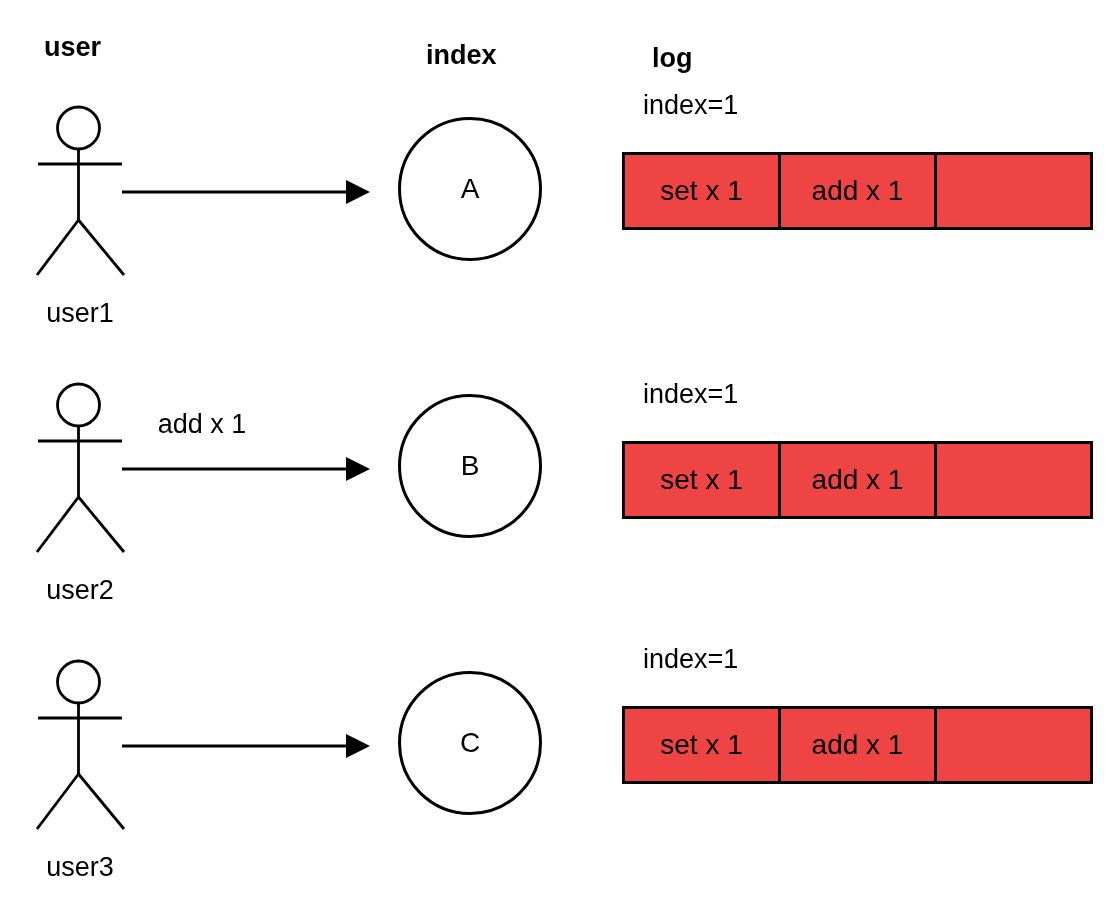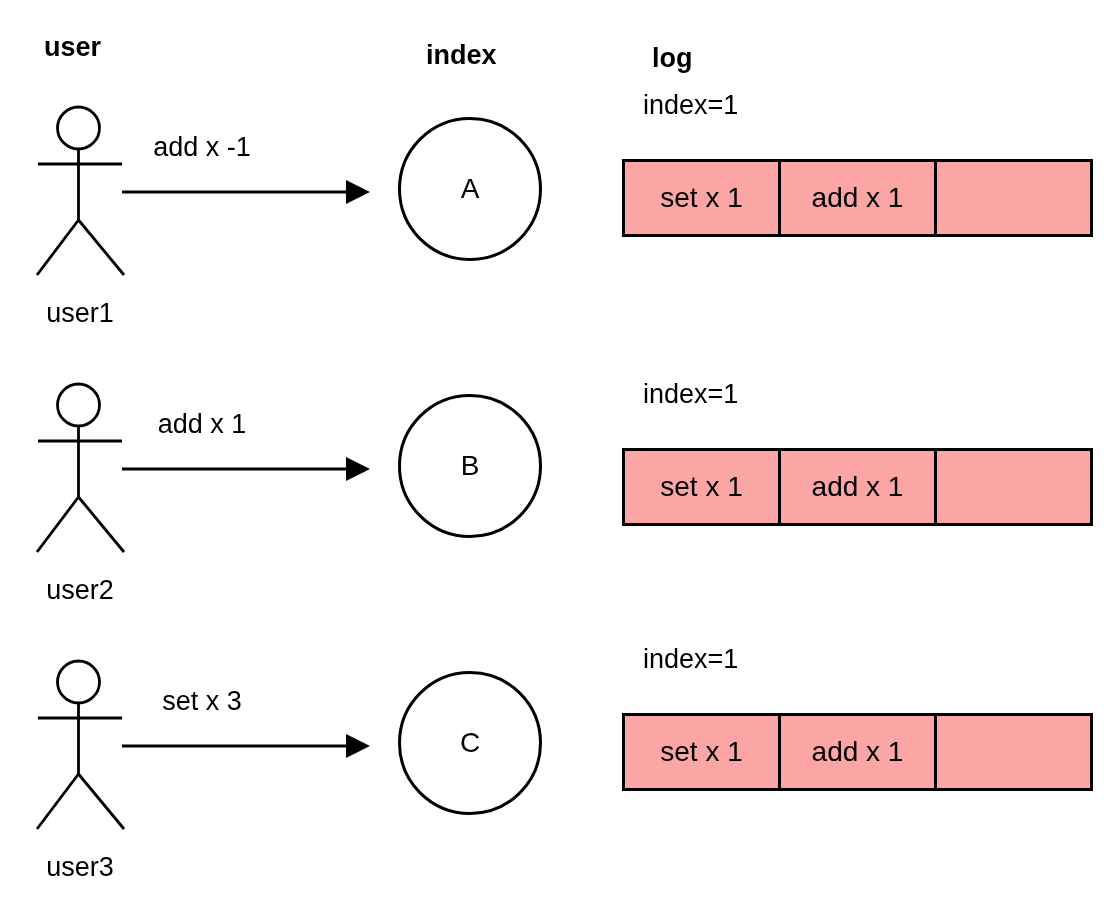--- a/index.html
+++ b/index.html
@@ -82,22 +82,21 @@
     margin-left: 21px;
     height: 62px;
     font-size: 27px;
     white-space: nowrap;
   }
 
   .log-table {
     display: flex;
     border: 3px solid #000000;
     height: 72px;
-    background: #fca5a5;
-    margin-top: 7px;
+    background: #ef4444;
   }
   .log-cell {
     flex: 1 1 0;
     border-right: 3px solid #000000;
     display: flex;
     align-items: center;
     justify-content: center;
     font-size: 28px;
     white-space: nowrap;
   }
@@ -114,21 +113,20 @@
 
   <div class="row row-1">
     <svg class="actor-svg" viewBox="0 0 94 174" aria-hidden="true">
       <circle cx="45.5" cy="24" r="21"></circle>
       <line x1="45.5" y1="45" x2="45.5" y2="116"></line>
       <line x1="5" y1="60" x2="89" y2="60"></line>
       <line x1="45.5" y1="116" x2="4" y2="171"></line>
       <line x1="45.5" y1="116" x2="91" y2="171"></line>
     </svg>
     <div class="actor-label">user1</div>
-    <div class="message">add x -1</div>
     <svg class="arrow-svg" viewBox="0 0 250 28" aria-hidden="true">
       <line x1="0" y1="14" x2="228" y2="14" stroke="#000000" stroke-width="2.8"></line>
       <polygon points="224,2 248,14 224,26" fill="#000000"></polygon>
     </svg>
     <div class="node-circle">
       <span>A</span>
     </div>
     <div class="log-group">
       <div class="log-index">index=1</div>
       <div class="log-table">
@@ -168,21 +166,20 @@
 
   <div class="row row-3">
     <svg class="actor-svg" viewBox="0 0 94 174" aria-hidden="true">
       <circle cx="45.5" cy="24" r="21"></circle>
       <line x1="45.5" y1="45" x2="45.5" y2="116"></line>
       <line x1="5" y1="60" x2="89" y2="60"></line>
       <line x1="45.5" y1="116" x2="4" y2="171"></line>
       <line x1="45.5" y1="116" x2="91" y2="171"></line>
     </svg>
     <div class="actor-label">user3</div>
-    <div class="message">set x 3</div>
     <svg class="arrow-svg" viewBox="0 0 250 28" aria-hidden="true">
       <line x1="0" y1="14" x2="228" y2="14" stroke="#000000" stroke-width="2.8"></line>
       <polygon points="224,2 248,14 224,26" fill="#000000"></polygon>
     </svg>
     <div class="node-circle">
       <span>C</span>
     </div>
     <div class="log-group">
       <div class="log-index">index=1</div>
       <div class="log-table">

